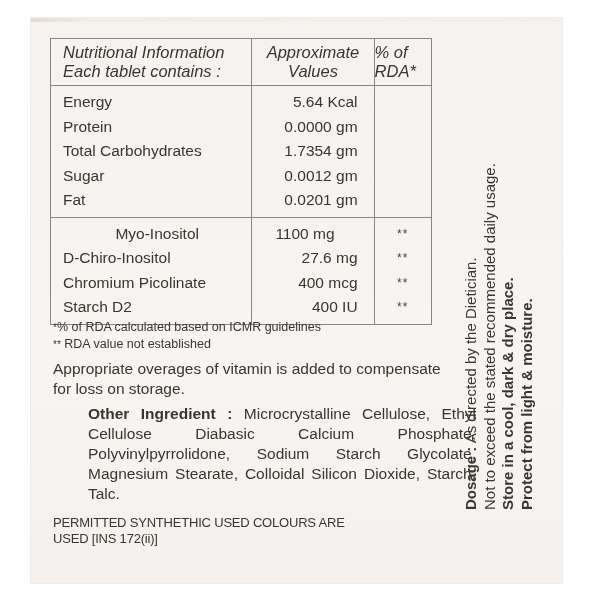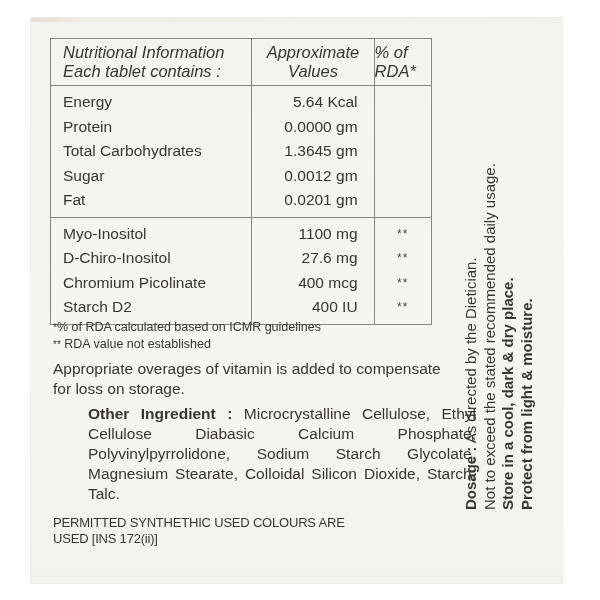--- a/index.html
+++ b/index.html
@@ -49,21 +49,21 @@
     tr.head th {
       border-bottom: 1px solid #8a8580;
       height: 46px;
       line-height: 19px;
       font-size: 16.5px;
       font-style: italic;
     }
     tr.head th.col-val { text-align: center; padding-right: 0 !important; margin-top: 32px; }
     tr.head th.col-rda { text-align: left; padding-left: 0; }
     tr.r td { height: 24.5px; }
-    tr.sep td { border-top: 1px solid #8a8580; }
+    tr.sep td { border-top: 1px solid #8a8580; text-align: center; }
     tr.first-row td { padding-top: 4px; }
     tr.last-row td { padding-bottom: 4px; }
     .stars { font-size: 12px; letter-spacing: 1px; color: #4a4540; }
 
     .notes {
       position: absolute;
       left: 22px;
       top: 301px;
       width: 400px;
       font-size: 12.5px;
@@ -141,21 +141,21 @@
       <td class="col-val">5.64 Kcal</td>
       <td class="col-rda stars"></td>
     </tr>
     <tr class="r">
       <td class="col-name">Protein</td>
       <td class="col-val">0.0000 gm</td>
       <td class="col-rda stars"></td>
     </tr>
     <tr class="r">
       <td class="col-name">Total Carbohydrates</td>
-      <td class="col-val">1.3645 gm</td>
+      <td class="col-val">1.7354 gm</td>
       <td class="col-rda stars"></td>
     </tr>
     <tr class="r">
       <td class="col-name">Sugar</td>
       <td class="col-val">0.0012 gm</td>
       <td class="col-rda stars"></td>
     </tr>
     <tr class="r last-row">
       <td class="col-name">Fat</td>
       <td class="col-val">0.0201 gm</td>

